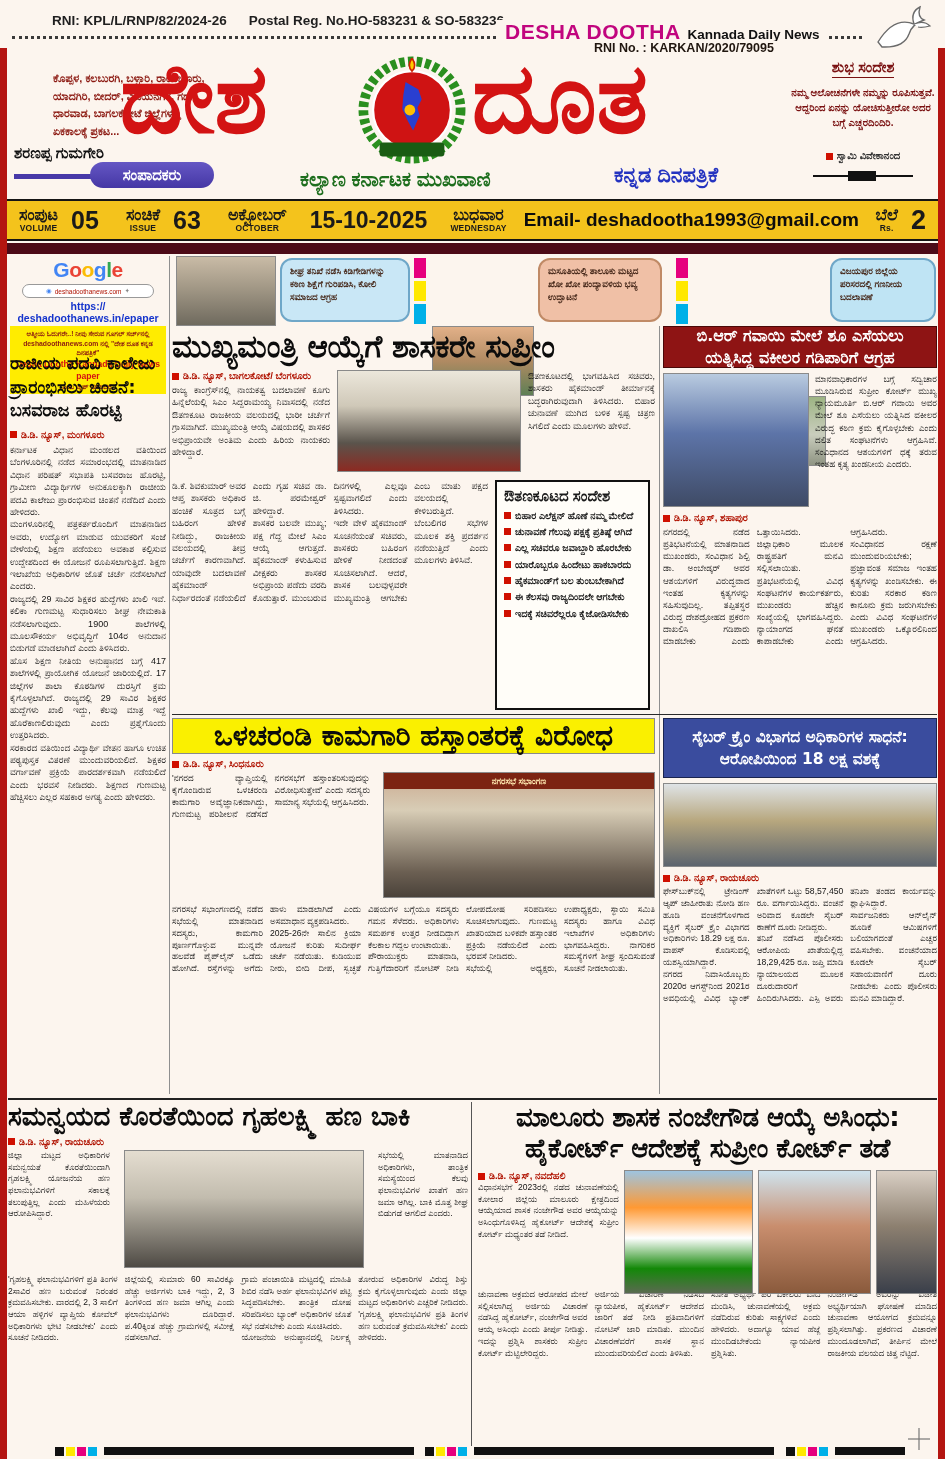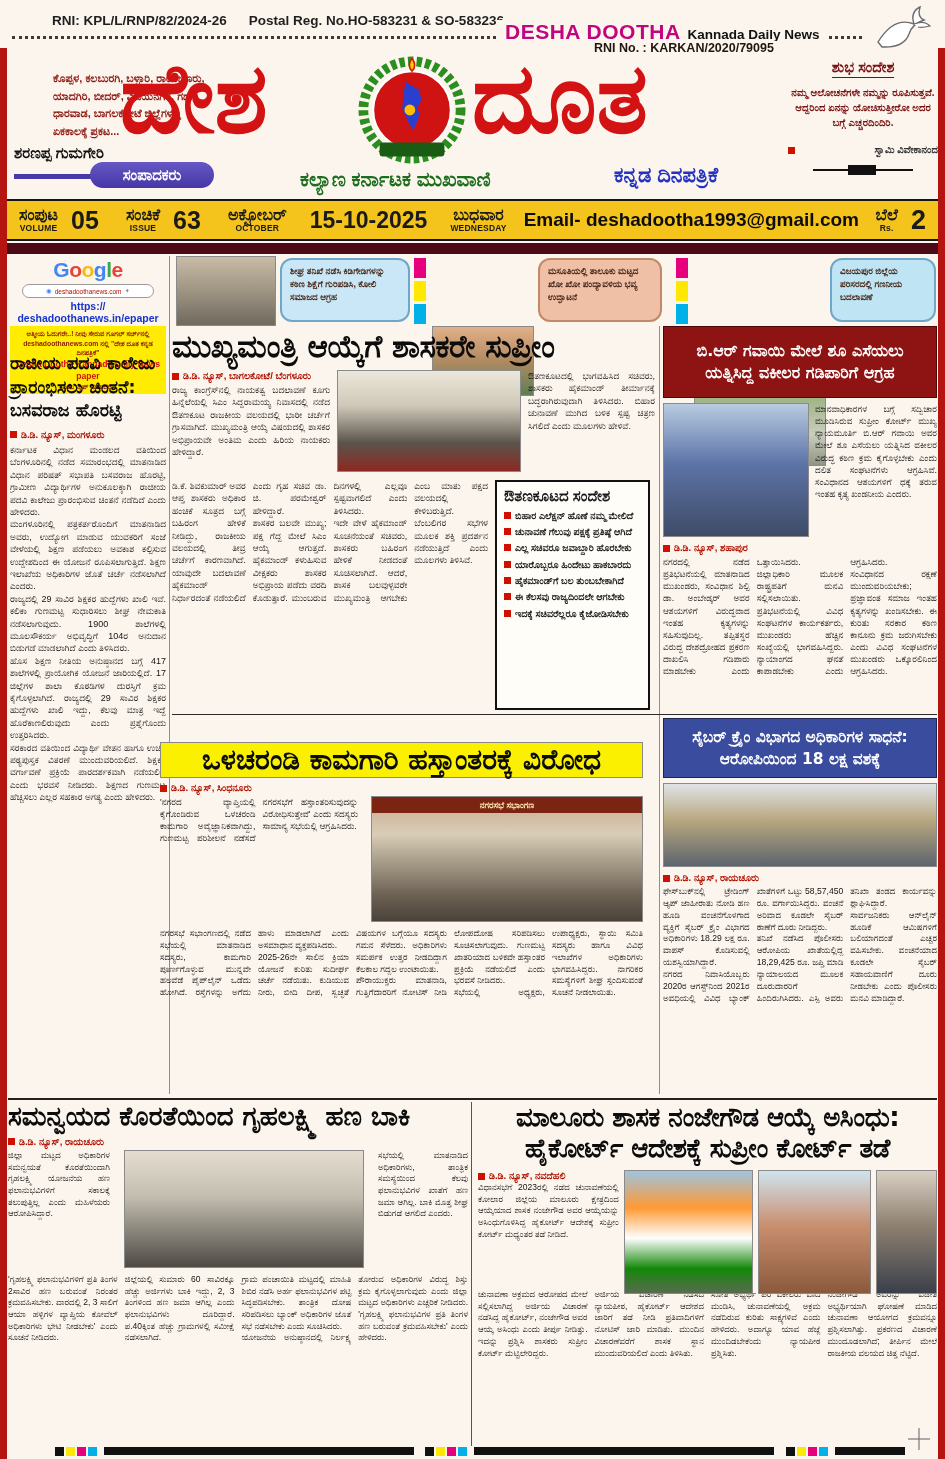--- a/index.html
+++ b/index.html
@@ -65,21 +65,21 @@
     <path d="M50 2 q-5 7 0 12 q5 -5 0 -12" fill="#ffcc00" stroke="#d02000" stroke-width="1.5"></path>
     <rect x="20" y="80" width="60" height="13" rx="3" fill="#1a5c13"></rect>
   </svg>
   <div class="a" style="left:472px;top:50px;font-size:97px;line-height:1;font-weight:800;color:#d31313;font-family:'DejaVu Sans','Liberation Sans',sans-serif;">ದೂತ</div>
   <div class="a" style="left:300px;top:168px;font-size:20px;font-weight:800;color:#1d6e1d;">ಕಲ್ಯಾಣ ಕರ್ನಾಟಕ ಮುಖವಾಣಿ</div>
   <div class="a" style="left:614px;top:163px;font-size:21px;font-weight:800;color:#2433c0;">ಕನ್ನಡ ದಿನಪತ್ರಿಕೆ</div>
 
   <div class="a" style="left:788px;top:58px;width:150px;text-align:center;">
     <div style="font-size:14.5px;font-weight:800;color:#7a1111;border-bottom:1.5px solid #7a1111;display:inline-block;padding-bottom:1px;">ಶುಭ ಸಂದೇಶ</div>
     <div style="font-size:10px;font-weight:700;color:#7a1111;line-height:1.5;margin-top:7px;">ನಮ್ಮ ಆಲೋಚನೆಗಳೇ ನಮ್ಮನ್ನು ರೂಪಿಸುತ್ತವೆ. ಆದ್ದರಿಂದ ಏನನ್ನು ಯೋಚಿಸುತ್ತೀರೋ ಅದರ ಬಗ್ಗೆ ಎಚ್ಚರದಿಂದಿರಿ.</div>
-    <div style="margin-top:14px;display:flex;align-items:center;justify-content:space-between;gap:4px;">
+    <div style="margin-top:20px;display:flex;align-items:center;justify-content:center;gap:4px;">
       <span style="width:7px;height:7px;background:#d01000;display:inline-block;"></span>
       <span style="font-size:10px;font-weight:800;color:#333;">ಸ್ವಾಮಿ ವಿವೇಕಾನಂದ</span>
     </div>
     <div style="position:relative;height:12px;margin-top:8px;">
       <div style="position:absolute;left:25px;top:5px;width:100px;height:2px;background:#111;"></div>
       <div style="position:absolute;left:60px;top:1px;width:28px;height:10px;background:#111;"></div>
     </div>
   </div>
 
   <div class="a" style="left:7px;top:199px;width:931px;height:42px;background:#f4c31c;border-top:2px solid #151515;border-bottom:2px solid #151515;display:flex;align-items:center;padding:0 12px;gap:13px;">
@@ -203,38 +203,38 @@
           </div>
         <div class="box-item">
             <span>ಇದಕ್ಕೆ ಸಚಿವರೆಲ್ಲರೂ ಕೈಜೋಡಿಸಬೇಕು</span>
           </div>
       </div>
     </div>
   </div>
 
   <div class="a colrule" style="left:659px;top:326px;height:768px;"></div>
   <div class="a" style="left:663px;top:326px;width:274px;height:386px;">
-    <div style="height:72px;background:#8e1414;border:1px solid #4a0808;display:flex;align-items:center;justify-content:center;padding:0 21px;">
+    <div style="height:42px;background:#8e1414;border:1px solid #4a0808;display:flex;align-items:center;justify-content:center;padding:0 21px;">
       <span class="headline" style="color:#fff;font-size:16px;text-align:center;line-height:1.35;">ಬಿ.ಆರ್ ಗವಾಯಿ ಮೇಲೆ ಶೂ ಎಸೆಯಲು ಯತ್ನಿಸಿದ್ದ ವಕೀಲರ ಗಡಿಪಾರಿಗೆ ಆಗ್ರಹ</span>
     </div>
     <div style="display:flex;gap:6px;margin-top:5px;height:134px;">
       <div class="photo" style="width:146px;height:134px;background:linear-gradient(180deg,#b9cbe0 0%,#5d74a8 45%,#3f4b66 100%);"></div>
       <div class="body-text" style="flex:1;height:134px;font-size:8.8px;">ಮಾನವಾಧಿಕಾರಗಳ ಬಗ್ಗೆ ಸದ್ವಿಚಾರ ಮೂಡಿಸಿರುವ ಸುಪ್ರೀಂ ಕೋರ್ಟ್ ಮುಖ್ಯ ನ್ಯಾಯಮೂರ್ತಿ ಬಿ.ಆರ್ ಗವಾಯಿ ಅವರ ಮೇಲೆ ಶೂ ಎಸೆಯಲು ಯತ್ನಿಸಿದ ವಕೀಲರ ವಿರುದ್ಧ ಕಠಿಣ ಕ್ರಮ ಕೈಗೊಳ್ಳಬೇಕು ಎಂದು ದಲಿತ ಸಂಘಟನೆಗಳು ಆಗ್ರಹಿಸಿವೆ. ಸಂವಿಧಾನದ ಆಶಯಗಳಿಗೆ ಧಕ್ಕೆ ತರುವ ಇಂತಹ ಕೃತ್ಯ ಖಂಡನೀಯ ಎಂದರು.</div>
     </div>
     <div class="byline" style="margin:5px 0 2px;">
         <span>ಡಿ.ಡಿ. ನ್ಯೂಸ್, ಶಹಾಪುರ</span>
       </div>
     <div class="body-text" style="column-count:3;column-gap:7px;height:172px;font-size:8.8px;">ನಗರದಲ್ಲಿ ನಡೆದ ಪ್ರತಿಭಟನೆಯಲ್ಲಿ ಮಾತನಾಡಿದ ಮುಖಂಡರು, ಸಂವಿಧಾನ ಶಿಲ್ಪಿ ಡಾ. ಅಂಬೇಡ್ಕರ್ ಅವರ ಆಶಯಗಳಿಗೆ ವಿರುದ್ಧವಾದ ಇಂತಹ ಕೃತ್ಯಗಳನ್ನು ಸಹಿಸುವುದಿಲ್ಲ. ತಪ್ಪಿತಸ್ಥರ ವಿರುದ್ಧ ದೇಶದ್ರೋಹದ ಪ್ರಕರಣ ದಾಖಲಿಸಿ ಗಡಿಪಾರು ಮಾಡಬೇಕು ಎಂದು ಒತ್ತಾಯಿಸಿದರು.
 ಜಿಲ್ಲಾಧಿಕಾರಿ ಮೂಲಕ ರಾಷ್ಟ್ರಪತಿಗೆ ಮನವಿ ಸಲ್ಲಿಸಲಾಯಿತು. ಪ್ರತಿಭಟನೆಯಲ್ಲಿ ವಿವಿಧ ಸಂಘಟನೆಗಳ ಕಾರ್ಯಕರ್ತರು, ಮುಖಂಡರು ಹೆಚ್ಚಿನ ಸಂಖ್ಯೆಯಲ್ಲಿ ಭಾಗವಹಿಸಿದ್ದರು. ನ್ಯಾಯಾಂಗದ ಘನತೆ ಕಾಪಾಡಬೇಕು ಎಂದು ಆಗ್ರಹಿಸಿದರು.
 ಸಂವಿಧಾನದ ರಕ್ಷಣೆ ಮುಂದುವರಿಯಬೇಕು; ಪ್ರಜ್ಞಾವಂತ ಸಮಾಜ ಇಂತಹ ಕೃತ್ಯಗಳನ್ನು ಖಂಡಿಸಬೇಕು. ಈ ಕುರಿತು ಸರಕಾರ ಕಠಿಣ ಕಾನೂನು ಕ್ರಮ ಜರುಗಿಸಬೇಕು ಎಂದು ವಿವಿಧ ಸಂಘಟನೆಗಳ ಮುಖಂಡರು ಒಕ್ಕೊರಲಿನಿಂದ ಆಗ್ರಹಿಸಿದರು.</div>
   </div>
 
   <div class="a hrule" style="left:172px;top:714px;width:765px;"></div>
 
-  <div class="a" style="left:160px;top:718px;width:483px;height:377px;margin-top:24px;">
+  <div class="a" style="left:172px;top:718px;width:483px;height:377px;">
     <div style="height:36px;background:#faf000;border:1px solid #8a8a8a;display:flex;align-items:center;justify-content:center;">
       <span class="headline" style="font-size:28px;">ಒಳಚರಂಡಿ ಕಾಮಗಾರಿ ಹಸ್ತಾಂತರಕ್ಕೆ ವಿರೋಧ</span>
     </div>
     <div class="byline" style="margin:4px 0 2px;">
         <span>ಡಿ.ಡಿ. ನ್ಯೂಸ್, ಸಿಂಧನೂರು</span>
       </div>
     <div style="display:flex;gap:13px;height:126px;">
       <div class="body-text" style="width:198px;column-count:2;column-gap:7px;height:126px;font-size:8.8px;">'ನಗರದ ವ್ಯಾಪ್ತಿಯಲ್ಲಿ ಕೈಗೊಂಡಿರುವ ಒಳಚರಂಡಿ ಕಾಮಗಾರಿ ಅವೈಜ್ಞಾನಿಕವಾಗಿದ್ದು, ಗುಣಮಟ್ಟ ಪರಿಶೀಲನೆ ನಡೆಸದೆ ನಗರಸಭೆಗೆ ಹಸ್ತಾಂತರಿಸುವುದನ್ನು ವಿರೋಧಿಸುತ್ತೇವೆ' ಎಂದು ಸದಸ್ಯರು ಸಾಮಾನ್ಯ ಸಭೆಯಲ್ಲಿ ಆಗ್ರಹಿಸಿದರು.</div>
       <div class="photo" style="flex:1;height:126px;background:linear-gradient(180deg,#caa98f 0%,#d8cdb6 30%,#6b5f52 80%,#4a423a 100%);">
         <div style="position:absolute;left:0;top:0;right:0;height:16px;background:#7c2412;color:#ffe9b0;font-size:8.5px;font-weight:800;display:flex;align-items:center;justify-content:center;">ನಗರಸಭೆ ಸಭಾಂಗಣ</div>

